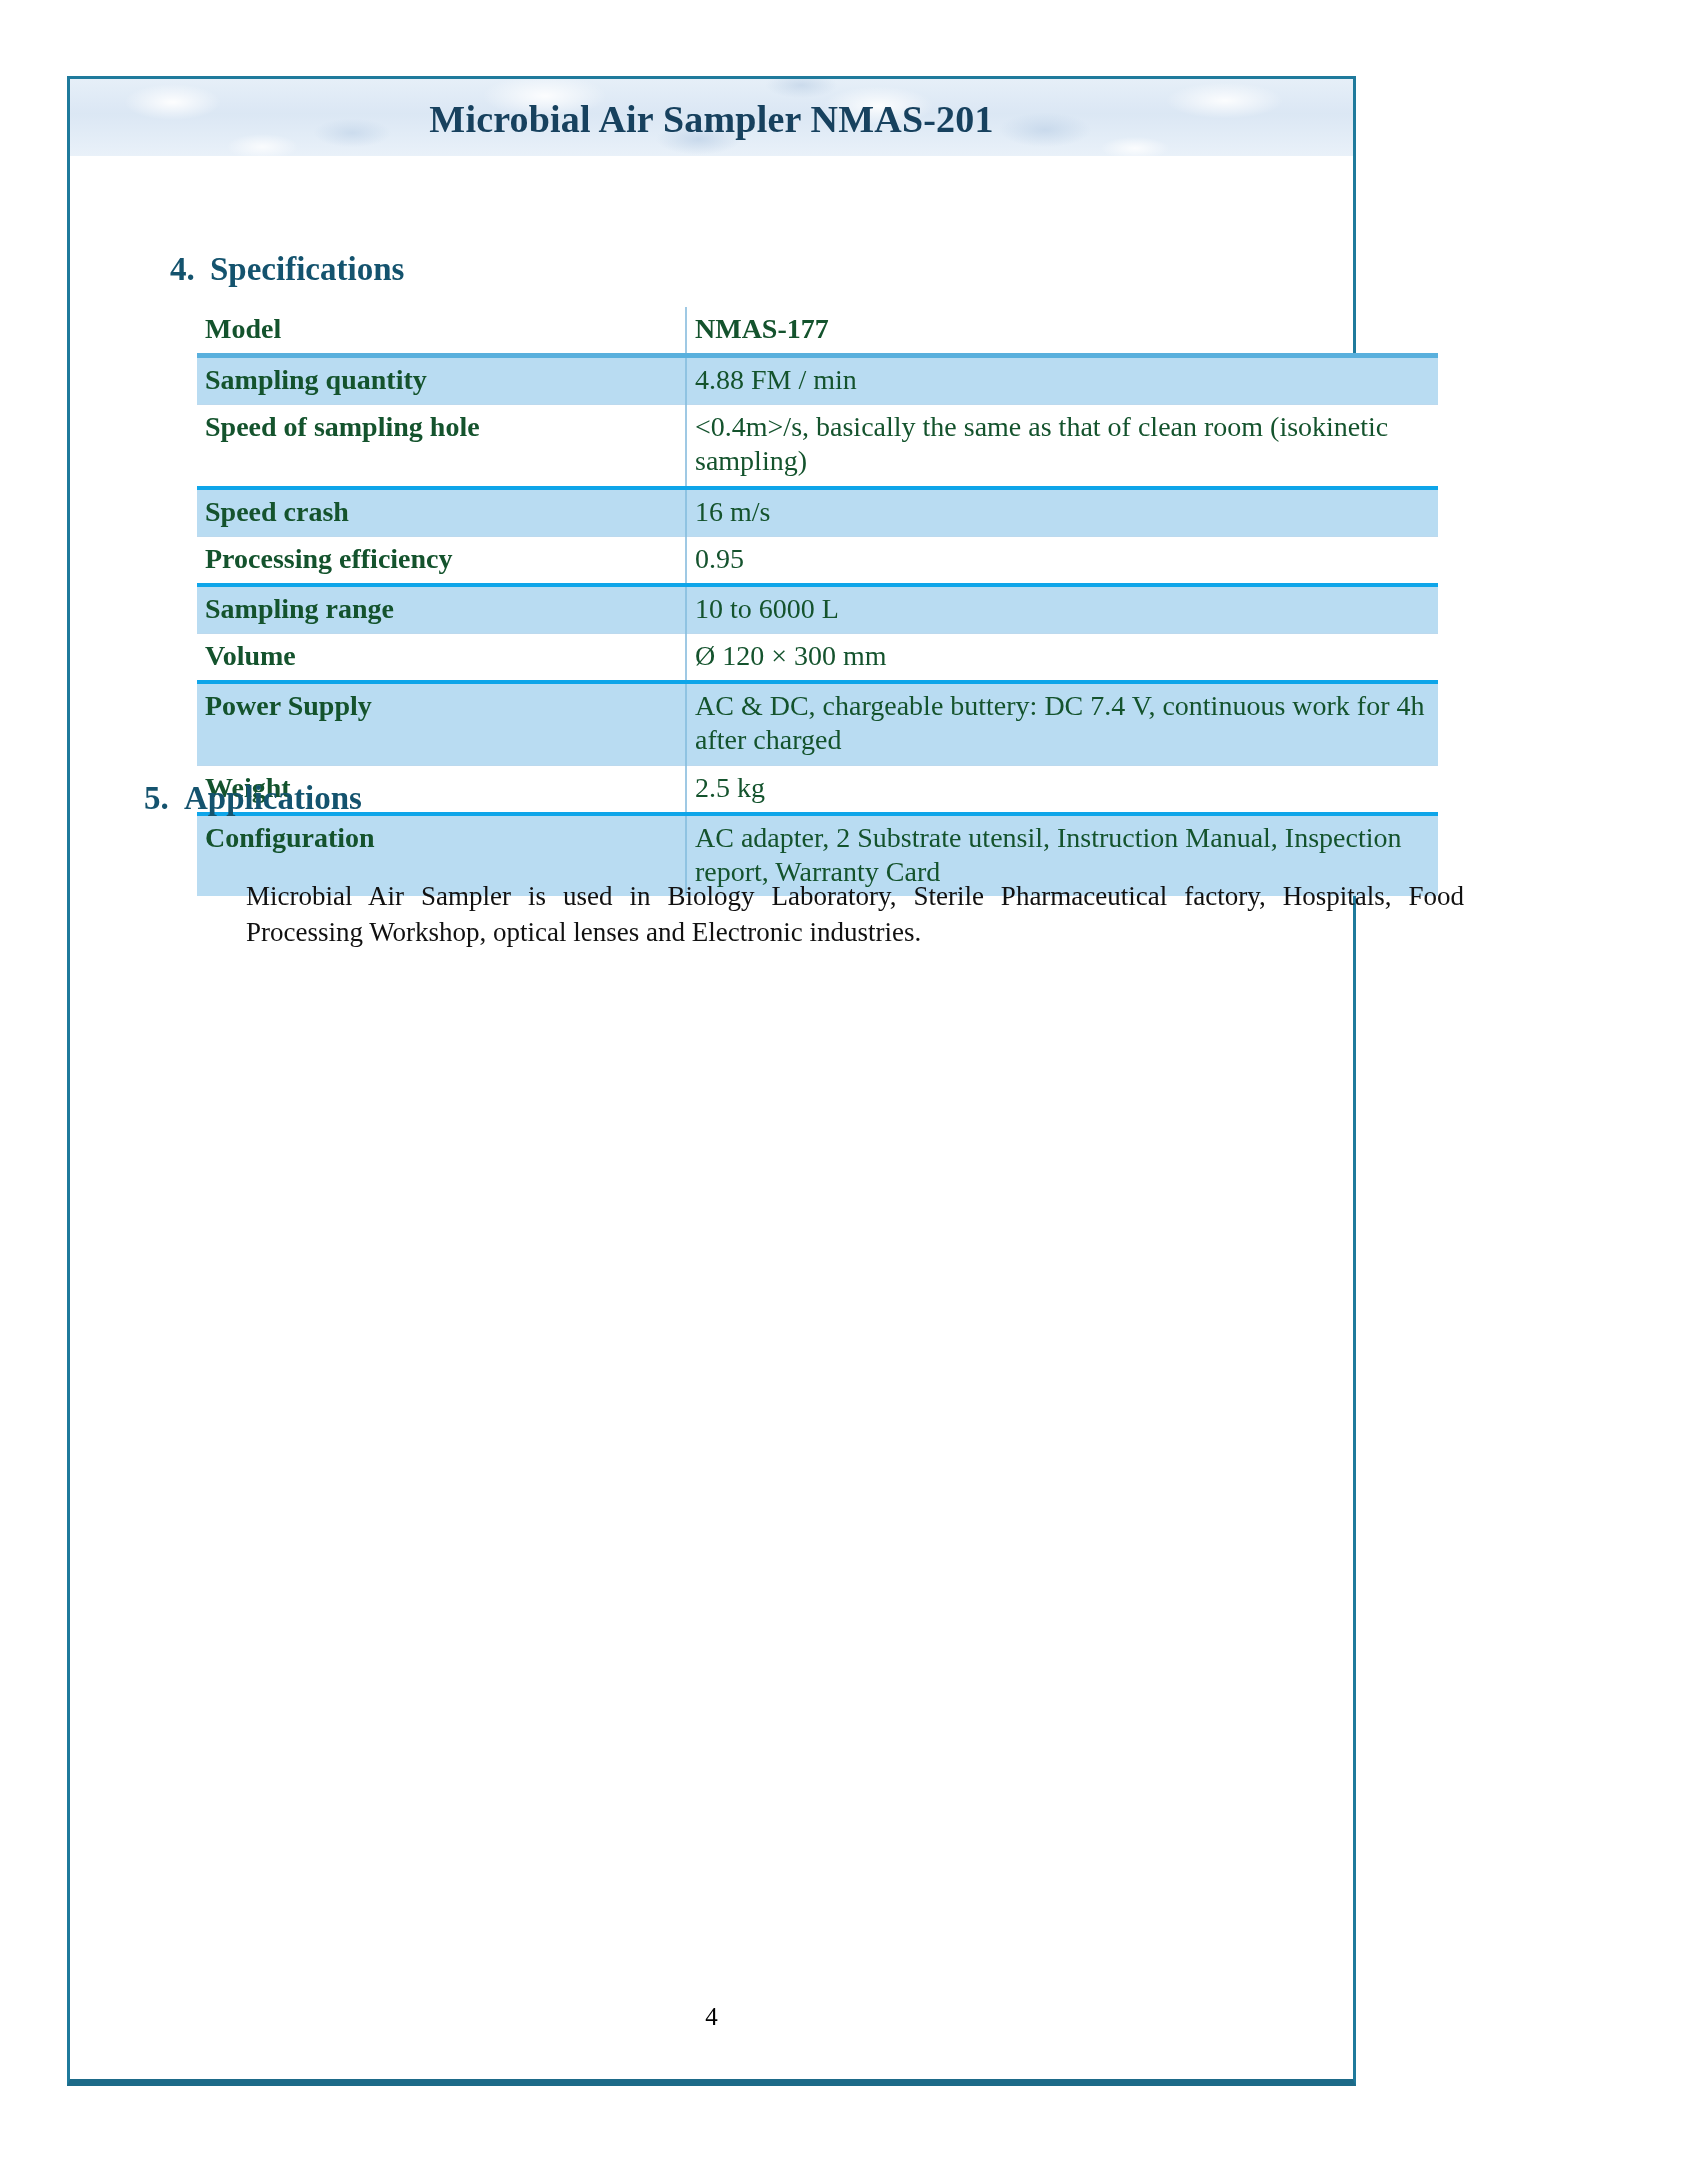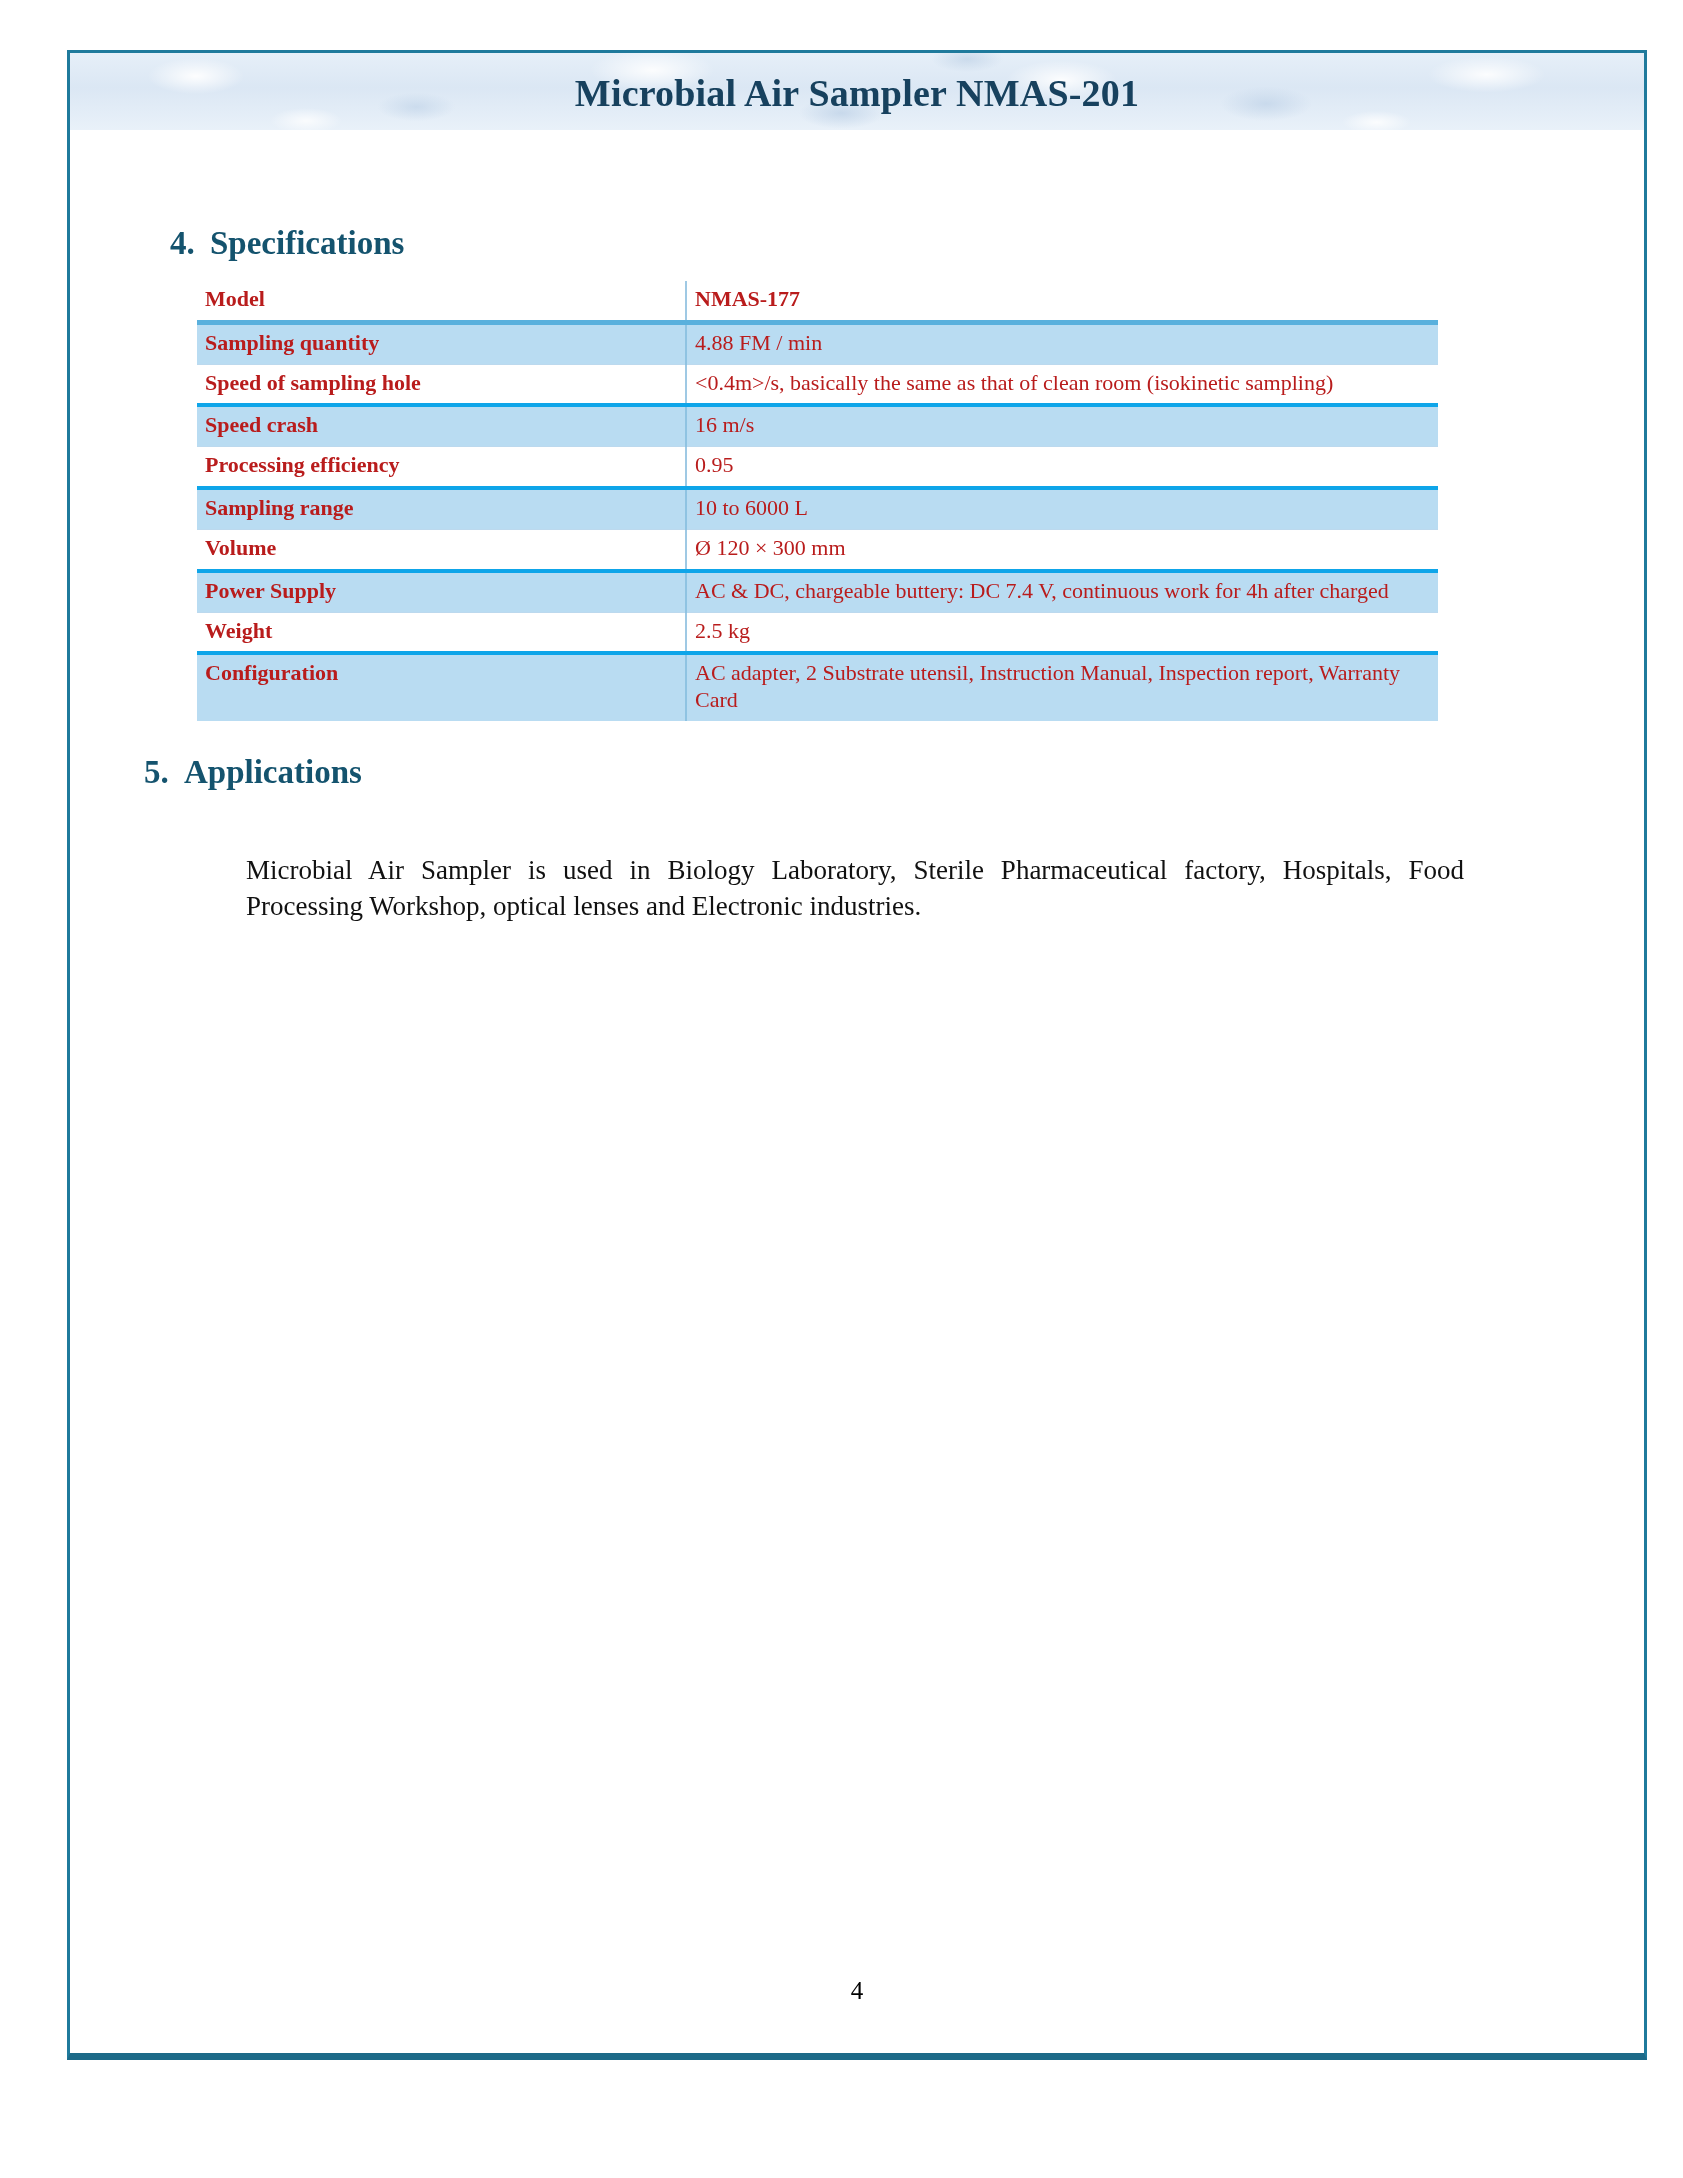--- a/index.html
+++ b/index.html
@@ -15,22 +15,22 @@
     height: 2178px;
     background: #ffffff;
     overflow: hidden;
     font-family: "Liberation Serif", "DejaVu Serif", serif;
   }
 
   
   .page-frame {
     position: absolute;
     left: 67px;
-    top: 50px;
-    width: 1580px;
+    top: 76px;
+    width: 1289px;
     height: 2010px;
     border: 3px solid #1f7a9c;
     border-bottom: 7px solid #1d6a88;
     box-sizing: border-box;
     background: #ffffff;
   }
 
   
   .header-band {
     position: absolute;
@@ -93,23 +93,23 @@
     position: absolute;
     left: 127px;
     top: 151px;
     width: 1241px;
     border-collapse: collapse;
     table-layout: fixed;
   }
   .spec-table td {
     vertical-align: top;
     padding: 5px 8px 7px 8px;
-    font-size: 22px;
+    font-size: 28px;
     line-height: 1.22;
-    color: #b91c1c;
+    color: #14532d;
     border: none;
   }
   .spec-table col.c-label { width: 489px; }
   .spec-table col.c-value { width: 752px; }
 
   .spec-table td.label { font-weight: bold; }
   .spec-table td.value { border-left: 2px solid #9fc9e4; }
 
   tr.row-header td { font-weight: bold; border-left: none; }
   tr.row-header { border-bottom: 5px solid #59b0dd; }

